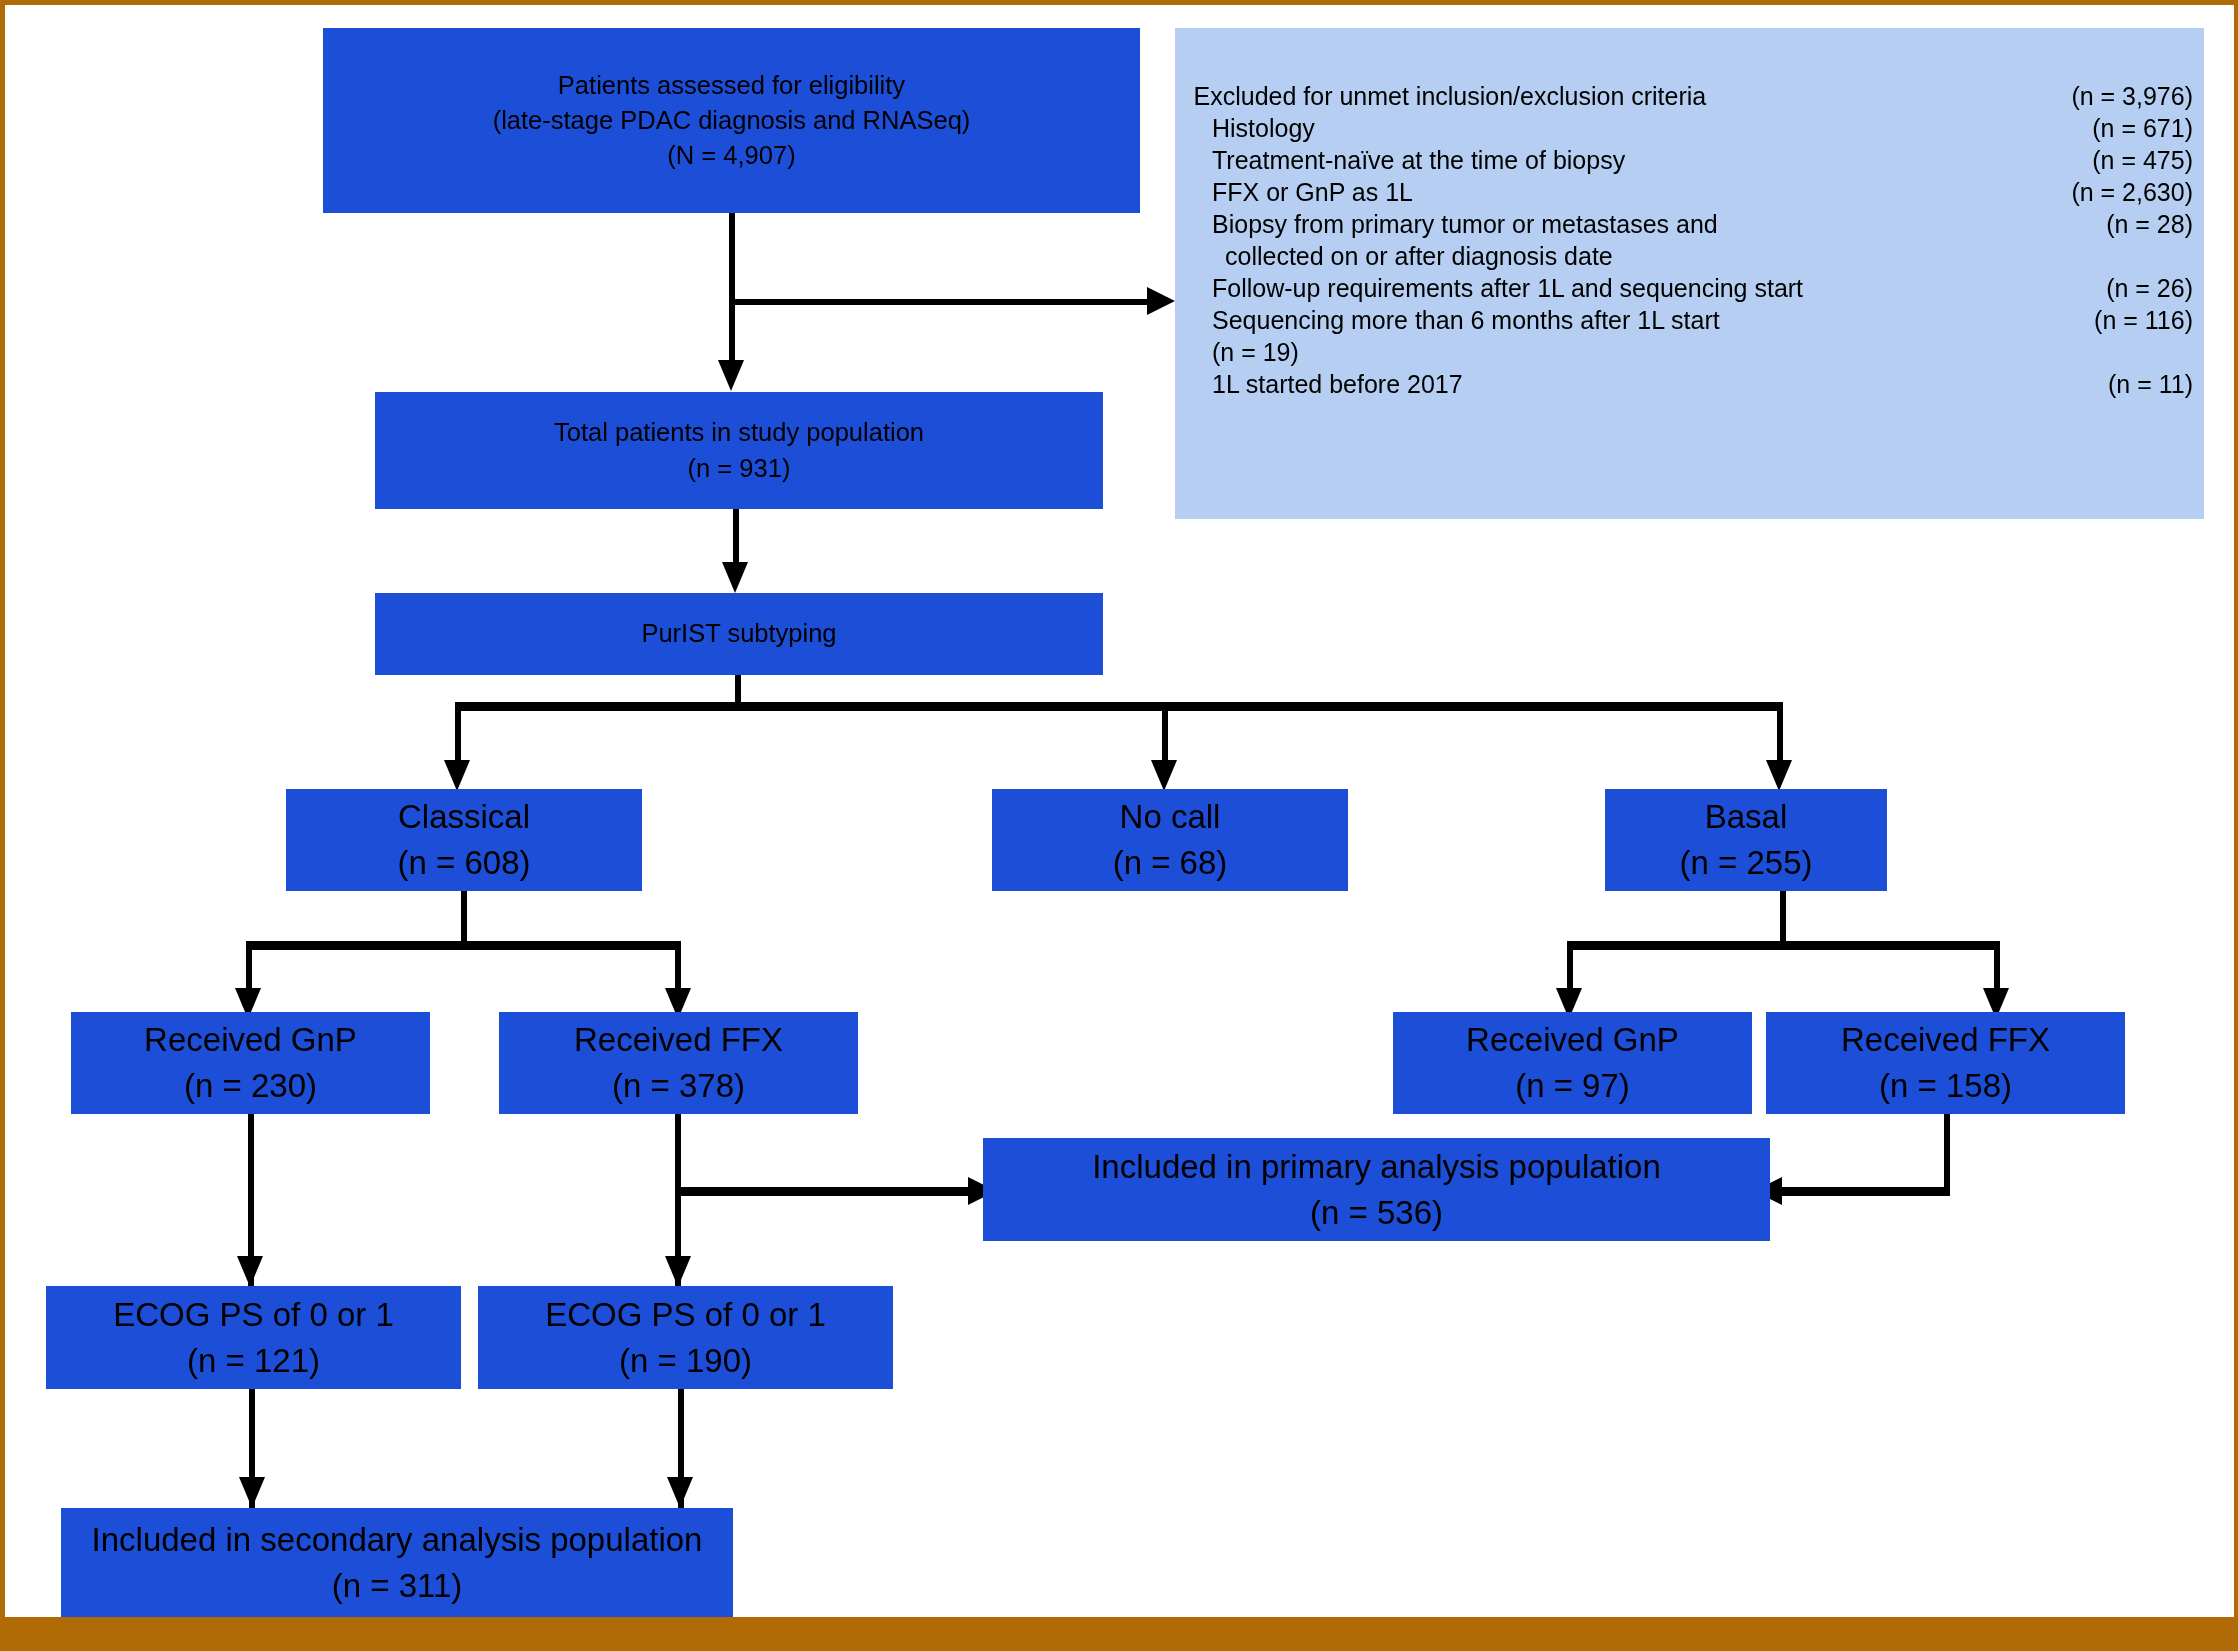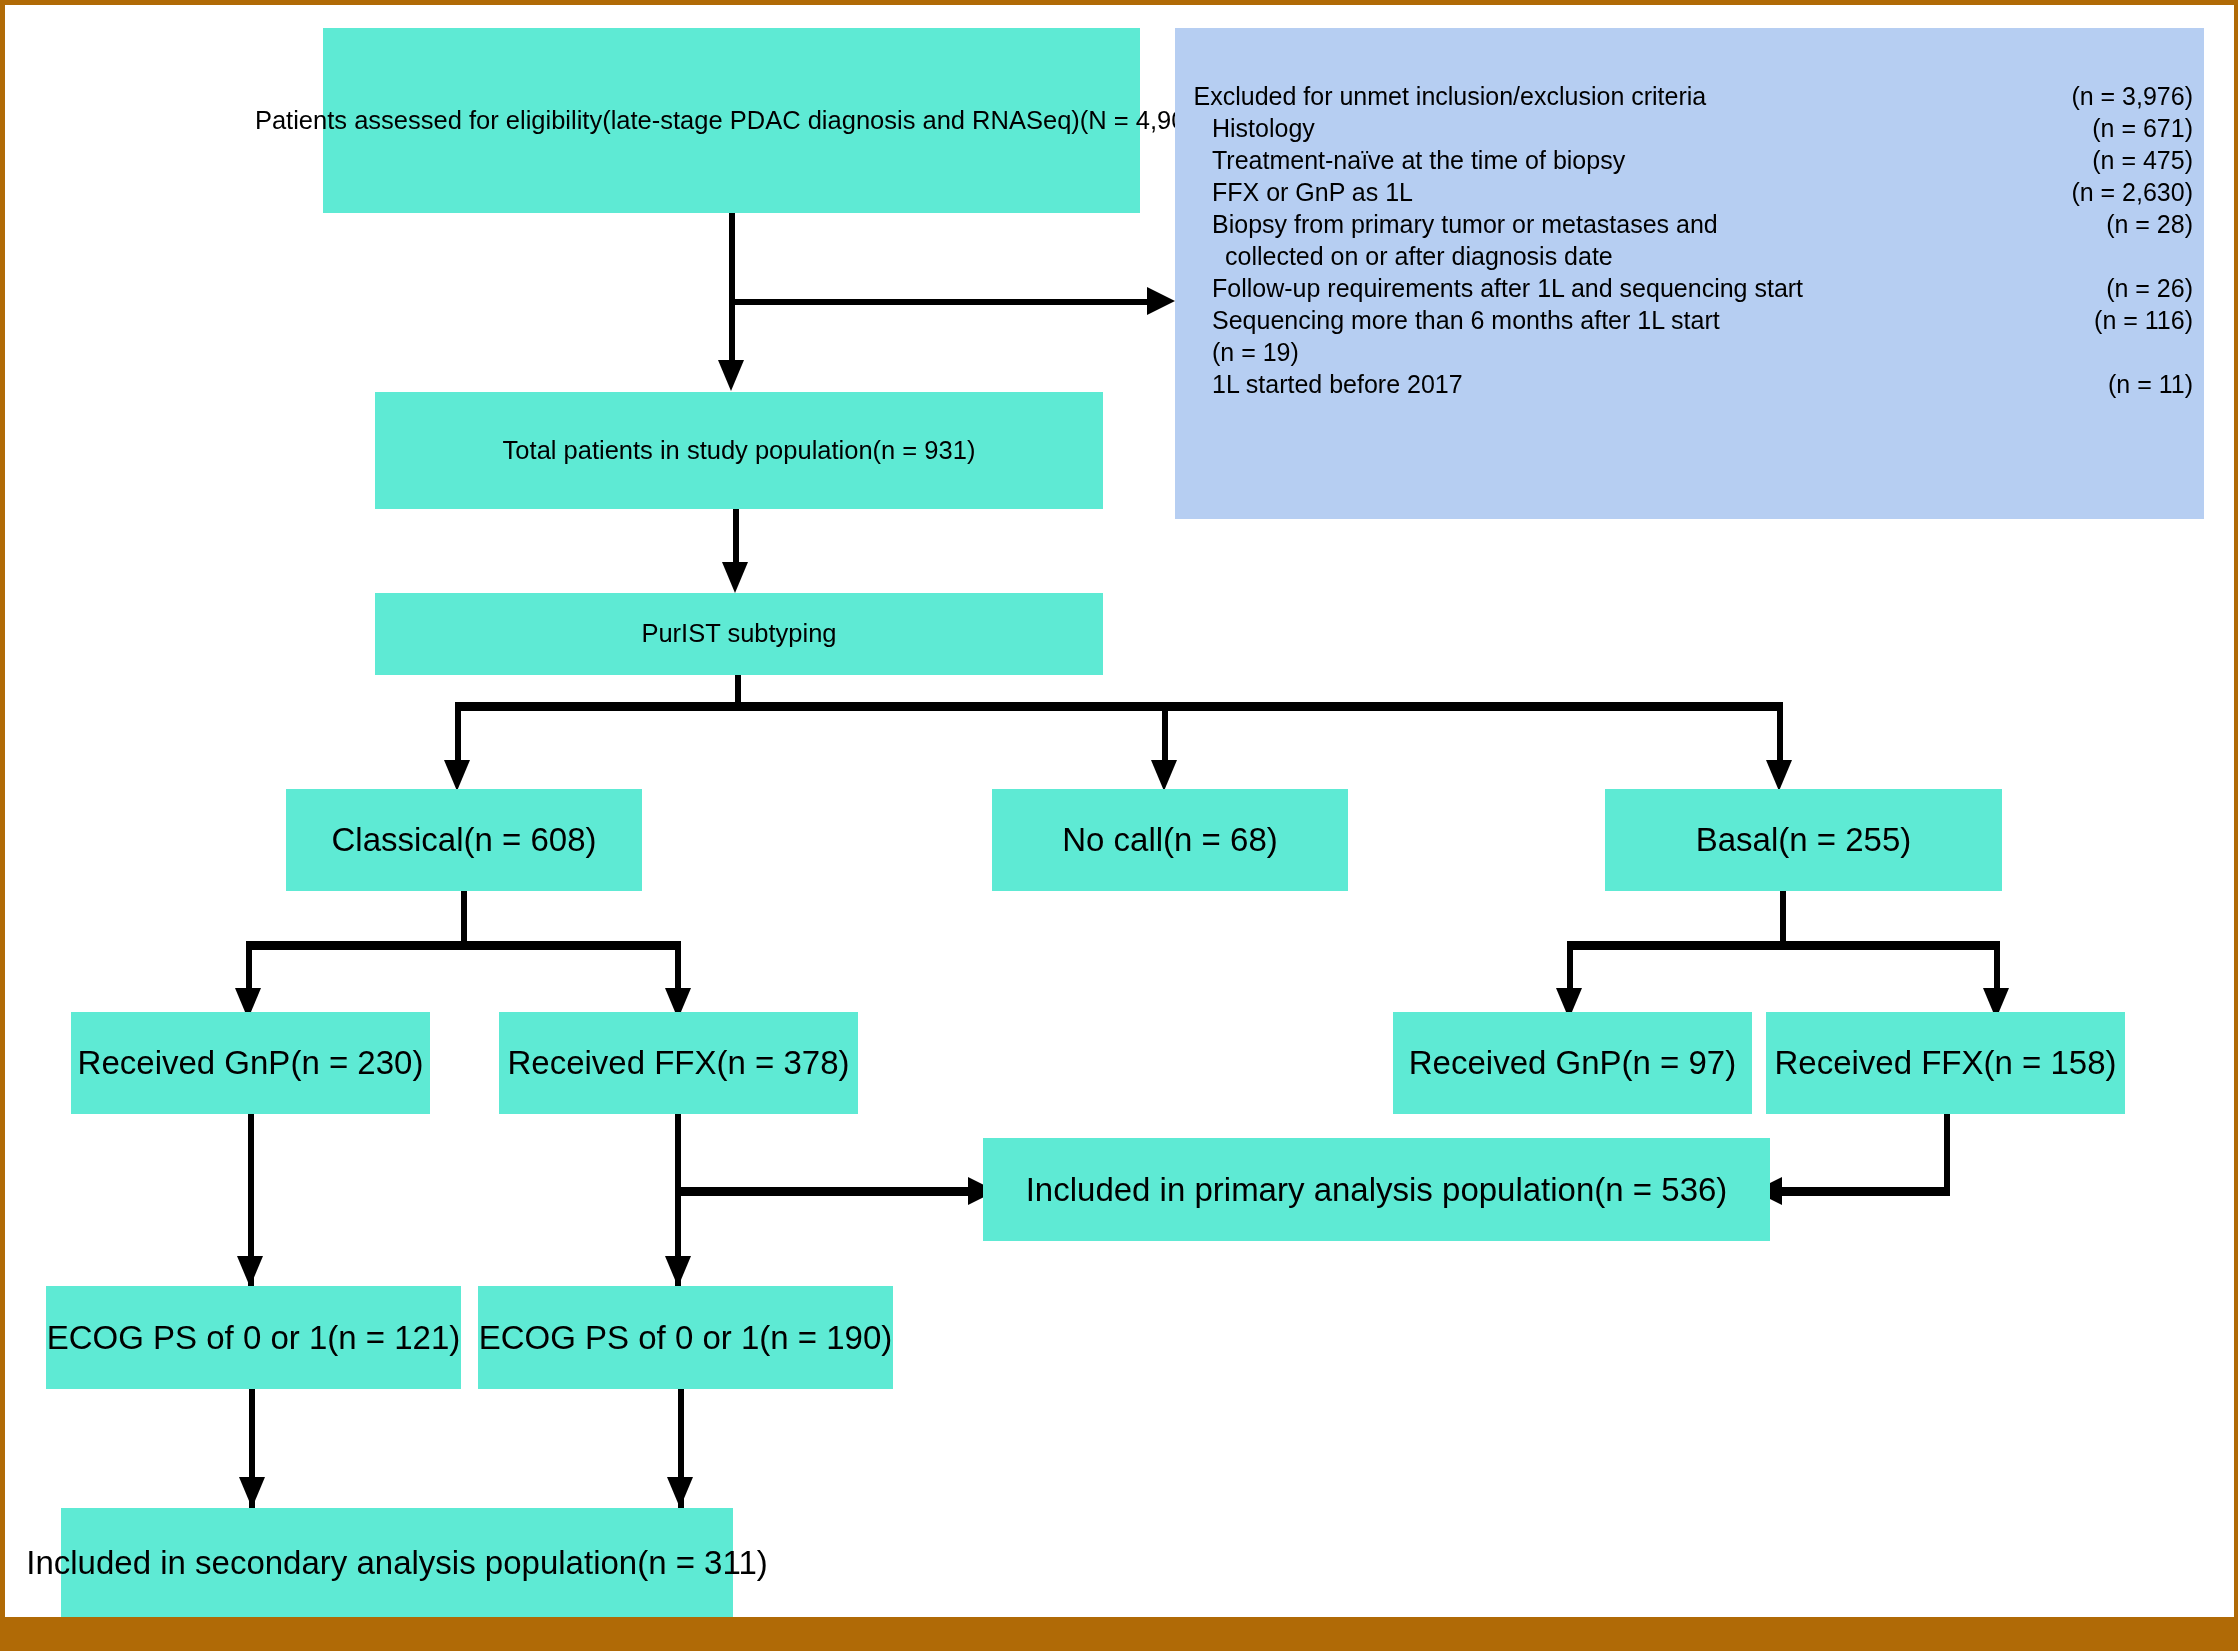--- a/index.html
+++ b/index.html
@@ -29,24 +29,24 @@
     background: #B06A06;
   }
   #frame-bottom {
     position: absolute; left: 0; top: 1617px; width: 2239px; height: 34px;
     background: #B06A06;
   }
 
   
   .box {
     position: absolute;
-    background: #5eead4;
+    background: #1d4ed8;
     box-sizing: border-box;
     display: flex;
-    flex-direction: row;
+    flex-direction: column;
     align-items: center;
     justify-content: center;
     color: #000000;
     text-align: center;
     line-height: 1.38;
   }
   .box .line {
     display: block;
     white-space: nowrap;
   }
@@ -197,21 +197,21 @@
   <div class="box fs-md" style="left:286px; top:789px; width:356px; height:102px;">
     <span class="line">Classical</span>
     <span class="line">(n = 608)</span>
   </div>
 
   <div class="box fs-md" style="left:992px; top:789px; width:356px; height:102px;">
     <span class="line">No call</span>
     <span class="line">(n = 68)</span>
   </div>
 
-  <div class="box fs-md" style="left:1605px; top:789px; width:397px; height:102px;">
+  <div class="box fs-md" style="left:1605px; top:789px; width:282px; height:102px;">
     <span class="line">Basal</span>
     <span class="line">(n = 255)</span>
   </div>
 
   <div class="vline" style="left:461px; top:891px; width:6px; height:55px;"></div>
   <div class="hline" style="left:246px; top:941px; width:435px; height:8.7px;"></div>
   <div class="vline" style="left:246px; top:941px; width:6px; height:60px;"></div>
   <div class="arrow-down" style="left:235px; top:988px;"></div>
   <div class="vline" style="left:675px; top:941px; width:6px; height:60px;"></div>
   <div class="arrow-down" style="left:665px; top:988px;"></div>

